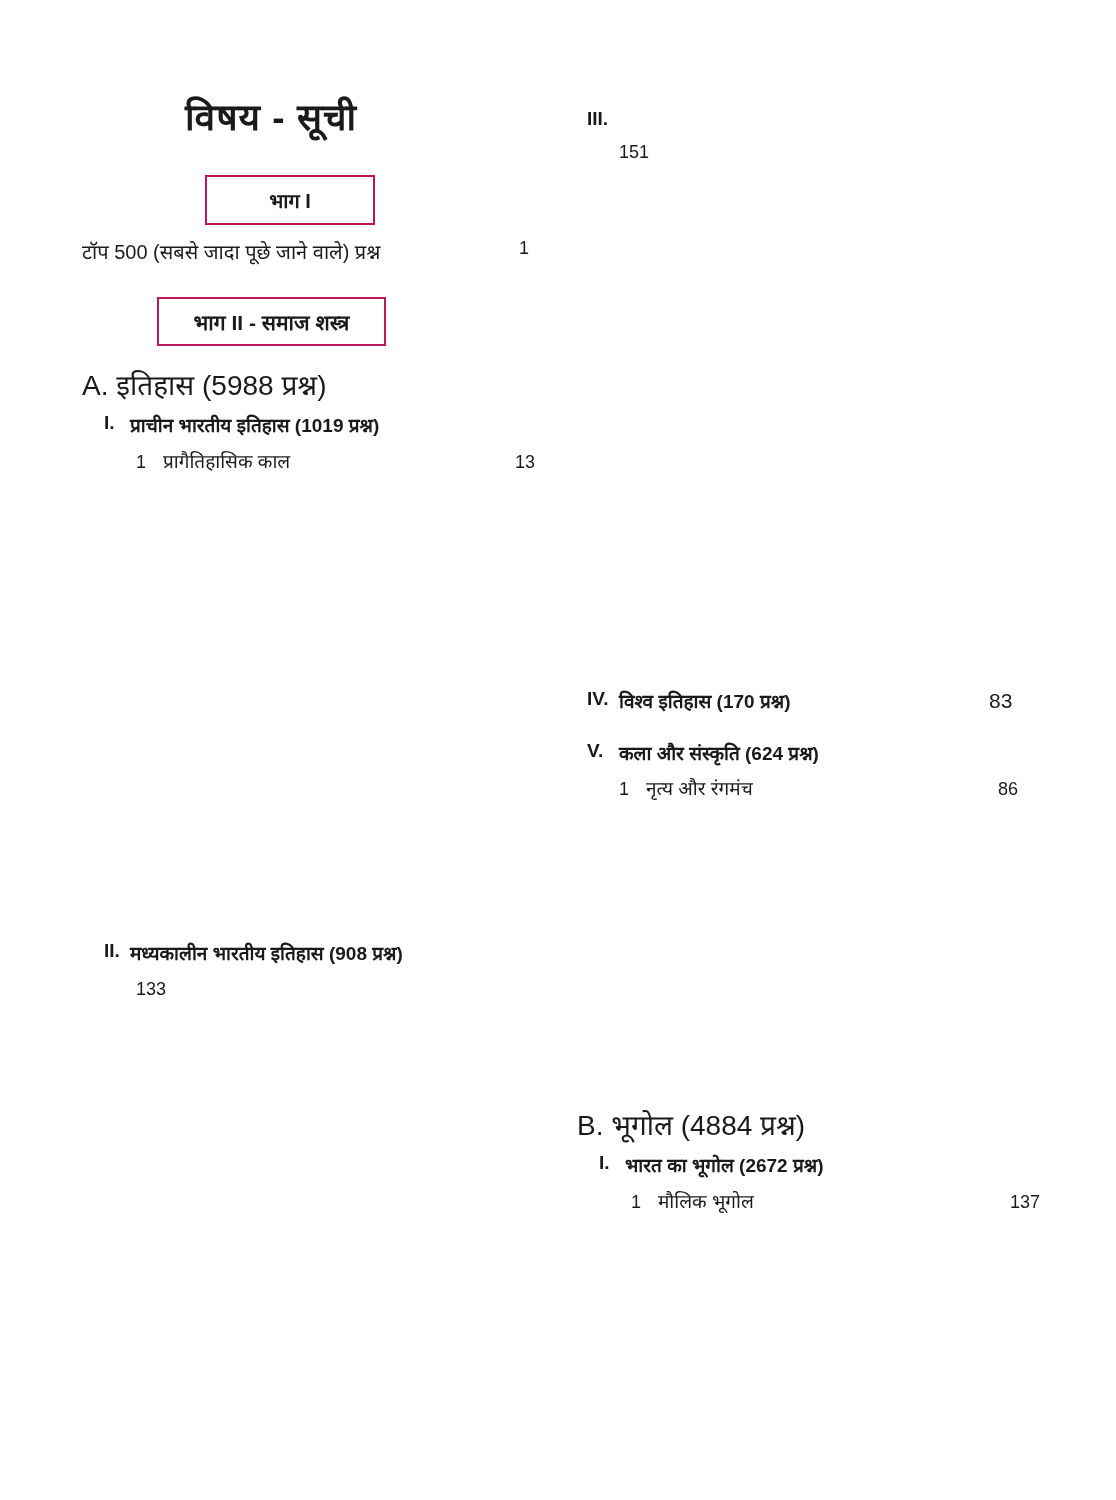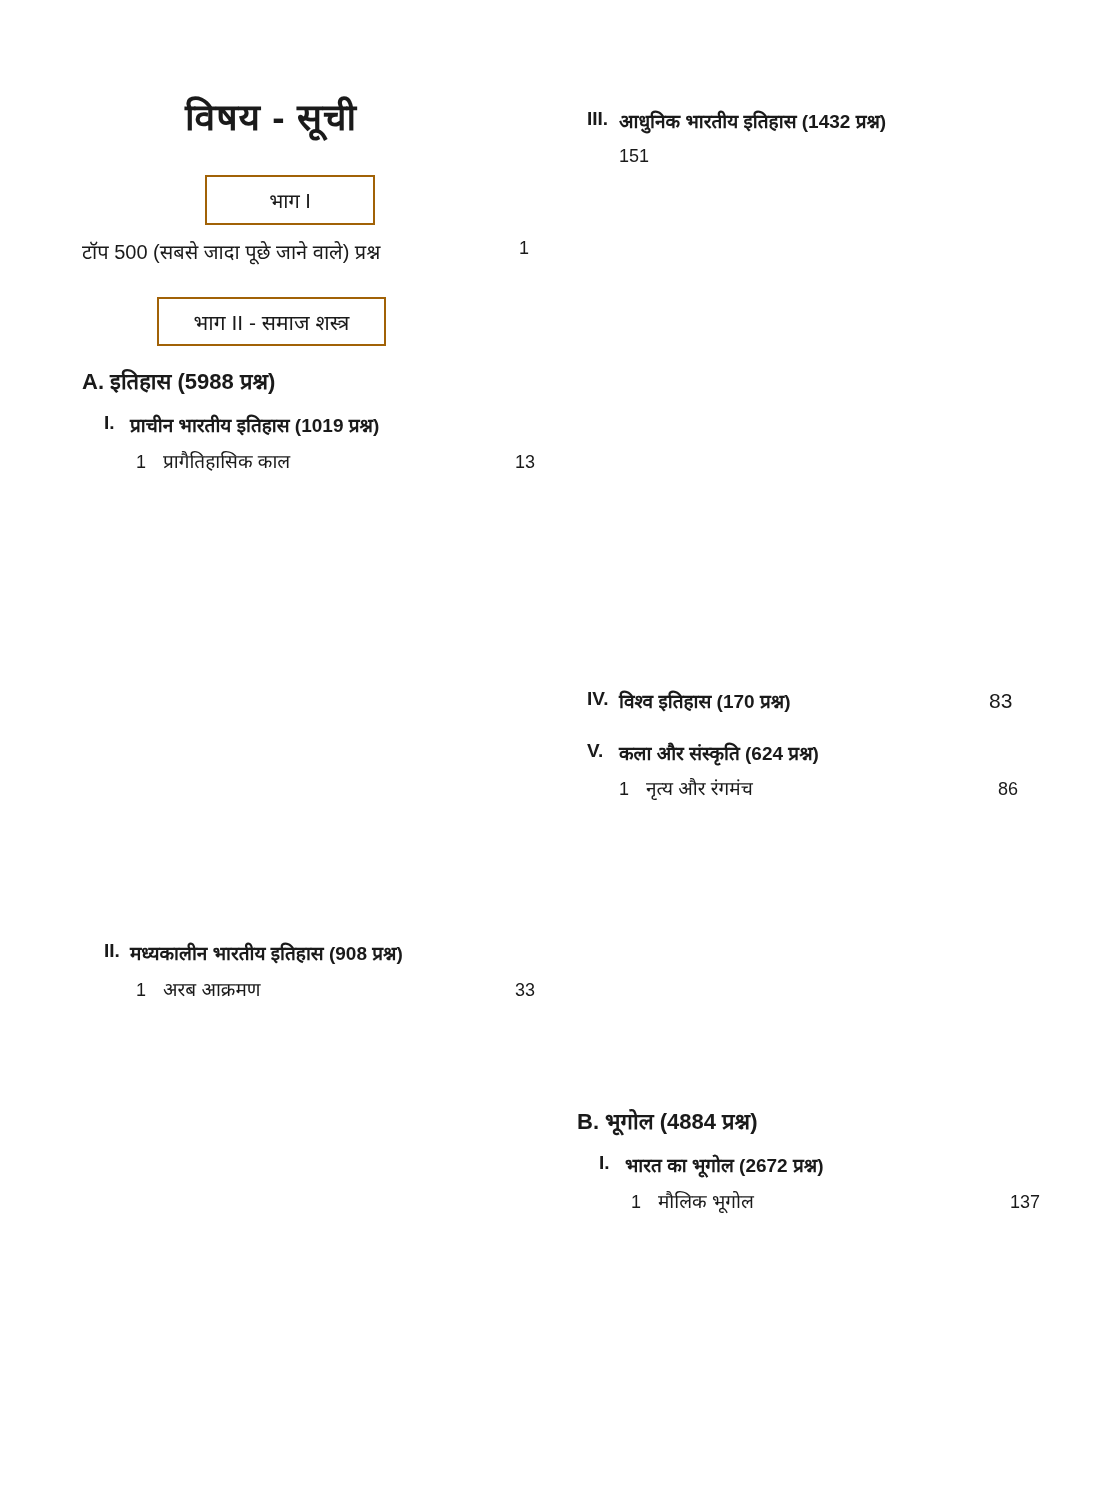--- a/index.html
+++ b/index.html
@@ -38,27 +38,28 @@
     letter-spacing: 1px;
     margin: 0;
     padding: 98px 0 0 0;
     text-align: left;
     text-indent: 110px;
     line-height: 1.1;
   }
 
   
   .part-box {
-    border: 2px solid #a16207;
+    border: 2px solid #be185d;
     text-align: center;
     font-size: 20px;
     box-sizing: border-box;
     display: flex;
     align-items: center;
     justify-content: center;
+    font-weight: bold;
   }
   .part-box-1 {
     position: absolute;
     left: 130px;
     top: 175px;
     width: 170px;
     height: 50px;
   }
   .part-box-2 {
     position: absolute;
@@ -82,22 +83,22 @@
   .top500-label { white-space: nowrap; }
   .top500-page {
     position: absolute;
     left: 437px;
     top: 0;
     font-size: 18px;
   }
 
   
   .sec-a {
-    font-size: 22px;
-    font-weight: bold;
+    font-size: 28px;
+    font-weight: normal;
     margin: 0;
     padding: 0;
     white-space: nowrap;
   }
   .sec-roman {
     font-size: 19px;
     font-weight: bold;
     white-space: nowrap;
     display: flex;
     align-items: flex-start;
@@ -184,34 +185,32 @@
 
     <div class="abs" style="left:29px; top:940px; width:471px;">
       <div class="sec-roman">
         <span class="rn">II.</span>
         <span>मध्यकालीन भारतीय इतिहास (908 प्रश्न)</span>
       </div>
       <div style="height:14px"></div>
       <div>
         <div class="entry" style="margin-bottom:18px">
           <span class="num">1</span>
-          <span class="label">अरब आक्रमण</span>
           <span class="page">33</span>
         </div>
 
       </div>
     </div>
   </div>
 
   <div class="col col-right">
 
     <div class="abs" style="left:17px; top:108px; width:471px;">
       <div class="sec-roman">
         <span class="rn" style="min-width:32px">III.</span>
-        <span>आधुनिक भारतीय इतिहास (1432 प्रश्न)</span>
       </div>
       <div style="height:13px"></div>
       <div>
         <div class="entry" style="margin-bottom:18px">
           <span class="num">1</span>
           <span class="page">51</span>
         </div>
 
       </div>
     </div>

